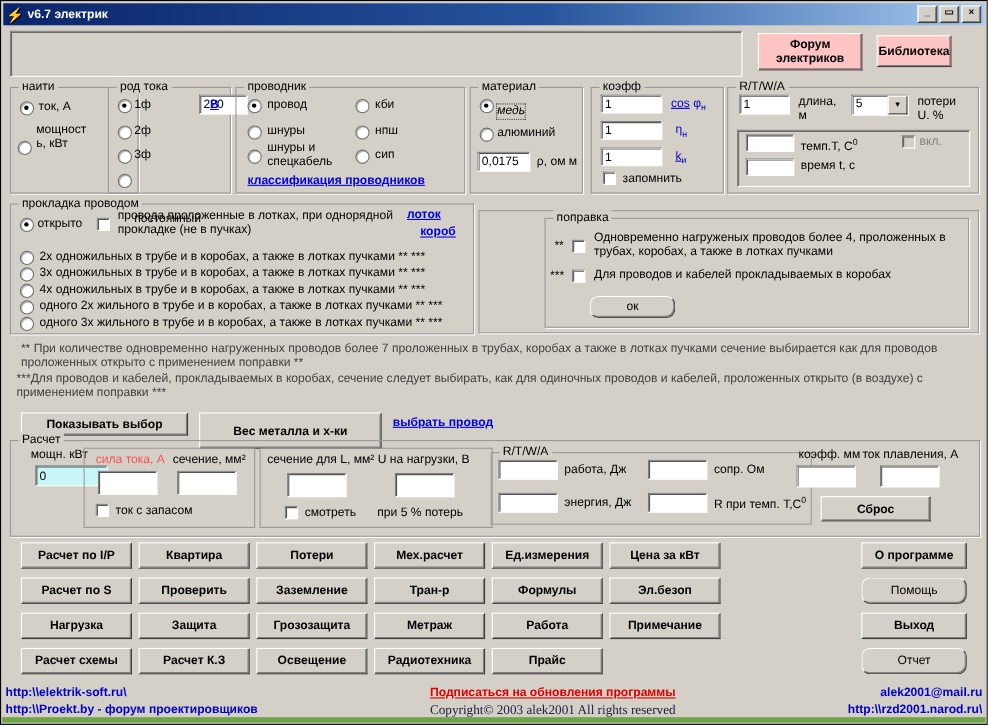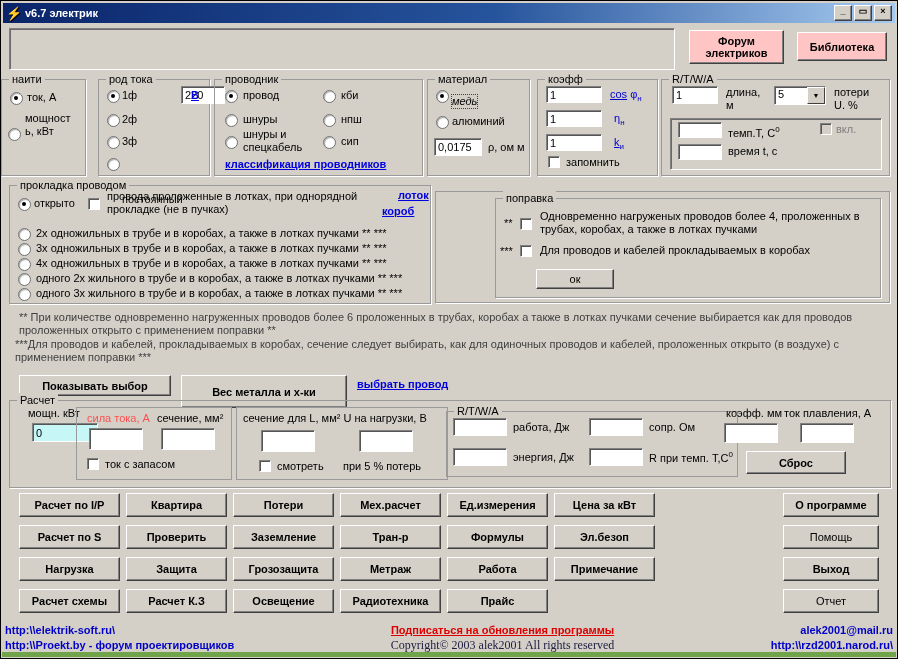--- a/index.html
+++ b/index.html
@@ -29,21 +29,21 @@
   .lbl{position:absolute;white-space:nowrap;line-height:13px;}
   .wrap{white-space:normal;}
   .link{color:#0000e0;text-decoration:underline;font-weight:bold;cursor:pointer;}
   .blue{color:#0000d0;}
   .red{color:#ff5050;}
   .grey{color:#808080;}
   .btn{position:absolute;box-sizing:border-box;background:#d4d0c8;border:1px solid;
        border-color:#fff #404040 #404040 #fff;box-shadow:inset -1px -1px 0 #808080;
        display:flex;align-items:center;justify-content:center;text-align:center;
        font-weight:bold;font-family:inherit;font-size:11px;cursor:pointer;line-height:12px;}
-  .plain{font-weight:normal;}
+  .plain{font-weight:normal;border-radius:8px;}
   .pink{background:#ffc4c4;}
   .radio{position:absolute;width:11px;height:11px;border-radius:50%;background:#fff;
        border:1px solid #707070;box-shadow:inset 1px 1px 1px #aaa;}
   .radio.sel::after{content:"";position:absolute;left:3px;top:3px;width:4px;height:4px;
        border-radius:50%;background:#000;}
   .chk{position:absolute;width:12px;height:12px;box-sizing:border-box;background:#fff;
        border:1px solid;border-color:#808080 #fff #fff #808080;
        box-shadow:inset 1px 1px 0 #555;}
   .chk.dis{background:#d4d0c8;}
   .dotted{outline:1px dotted #404040;}
@@ -78,23 +78,23 @@
   <div class="titlebar">
     <span class="tb-icon">⚡</span>
     <span class="tb-title">v6.7 электрик</span>
     <span class="tb-btn">_</span>
     <span class="tb-btn">▭</span>
     <span class="tb-btn">×</span>
   </div>
 
   <div class="sunk" style="left:8px;top:27px;width:664px;height:40px;"></div>
   <div class="btn pink" style="left:688px;top:29px;width:95px;height:34px;padding:0 4px;">Форум электриков</div>
-  <div class="btn pink" style="left:796px;top:31px;width:90px;height:29px;">Библиотека</div>
-
-  <div class="grp" style="left:0;top:78px;width:83px;height:95px;">
+  <div class="btn pink" style="left:796px;top:31px;width:68px;height:29px;">Библиотека</div>
+
+  <div class="grp" style="left:8px;top:78px;width:83px;height:95px;padding-left:32px;">
     <span class="grp-t">наити</span>
     <span class="radio sel" style="left:8px;top:12px;"></span>
     <span class="lbl" style="left:25px;top:11px;">ток, А</span>
     <span class="radio" style="left:6px;top:48px;"></span>
     <span class="lbl wrap" style="left:23px;top:32px;width:50px;word-break:break-all;">мощность, кВт</span>
   </div>
 
   <div class="grp" style="left:97px;top:78px;width:110px;height:95px;">
     <span class="grp-t">род тока</span>
     <span class="radio sel" style="left:8px;top:10px;"></span>
@@ -165,21 +165,21 @@
     <input class="fld" style="left: 16px; top: 64px; width: 44px; height: 16px;">
     <span class="lbl" style="left:66px;top:65px;">время t, с</span>
   </div>
 
   <div class="grp" style="left:8px;top:184px;width:420px;height:117px;">
     <span class="grp-t">прокладка проводом</span>
     <span class="radio sel" style="left:8px;top:12px;"></span>
     <span class="lbl" style="left:24px;top:11px;">открыто</span>
     <span class="chk" style="left:78px;top:12px;"></span>
     <span class="lbl wrap" style="left:97px;top:4px;width:262px;">провода проложенные в лотках, при однорядной прокладке (не в пучках)</span>
-    <span class="lbl link" style="left:388px;top:3px;">лоток</span>
+    <span class="lbl link" style="left:360px;top:3px;">лоток</span>
     <span class="lbl link" style="left:372px;top:19px;">короб</span>
     <span class="radio" style="left:8px;top:42px;"></span>
     <span class="lbl" style="left:26px;top:41px;">2х одножильных в трубе и в коробах, а также в лотках пучками ** ***</span>
     <span class="radio" style="left:8px;top:57px;"></span>
     <span class="lbl" style="left:26px;top:56px;">3х одножильных в трубе и в коробах, а также в лотках пучками ** ***</span>
     <span class="radio" style="left:8px;top:72px;"></span>
     <span class="lbl" style="left:26px;top:71px;">4х одножильных в трубе и в коробах, а также в лотках пучками ** ***</span>
     <span class="radio" style="left:8px;top:87px;"></span>
     <span class="lbl" style="left:26px;top:86px;">одного 2х жильного в трубе и в коробах, а также в лотках пучками ** ***</span>
     <span class="radio" style="left:8px;top:102px;"></span>
@@ -191,21 +191,21 @@
     <span class="grp-t">поправка</span>
     <span class="lbl" style="left:8px;top:18px;">**</span>
     <span class="chk" style="left:24px;top:19px;"></span>
     <span class="lbl wrap" style="left:44px;top:11px;width:330px;">Одновременно нагруженых проводов более 4, проложенных в трубах, коробах, а также в лотках пучками</span>
     <span class="lbl" style="left:4px;top:46px;">***</span>
     <span class="chk" style="left:24px;top:46px;"></span>
     <span class="lbl" style="left:44px;top:45px;">Для проводов и кабелей прокладываемых в коробах</span>
     <div class="btn plain" style="left:40px;top:70px;width:78px;height:20px;">ок</div>
   </div>
 
-  <div class="note" style="left:18px;top:310px;width:856px;">** При количестве одновременно нагруженных проводов более 6 проложенных в трубах, коробах а также в лотках пучками сечение выбирается как для проводов проложенных открыто с применением поправки **</div>
+  <div class="note" style="left:18px;top:310px;width:856px;">** При количестве одновременно нагруженных проводов более 7 проложенных в трубах, коробах а также в лотках пучками сечение выбирается как для проводов проложенных открыто с применением поправки **</div>
   <div class="note" style="left:14px;top:337px;width:856px;">***Для проводов и кабелей, прокладываемых в коробах, сечение следует выбирать, как для одиночных проводов и кабелей, проложенных открыто (в воздухе) с применением поправки ***</div>
 
   <div class="btn" style="left:18px;top:374px;width:152px;height:21px;">Показывать выбор</div>
   <div class="btn" style="left:180px;top:374px;width:166px;height:33px;">Вес металла и х-ки</div>
   <span class="lbl link" style="left:356px;top:377px;">выбрать провод</span>
 
   <div class="grp" style="left:8px;top:399px;width:880px;height:86px;">
     <span class="grp-t">Расчет</span>
     <span class="lbl" style="left:18px;top:6px;">мощн. кВт</span>
     <input class="fld cyan" style="left: 22px; top: 22px; width: 66px; height: 19px;" value="0">

